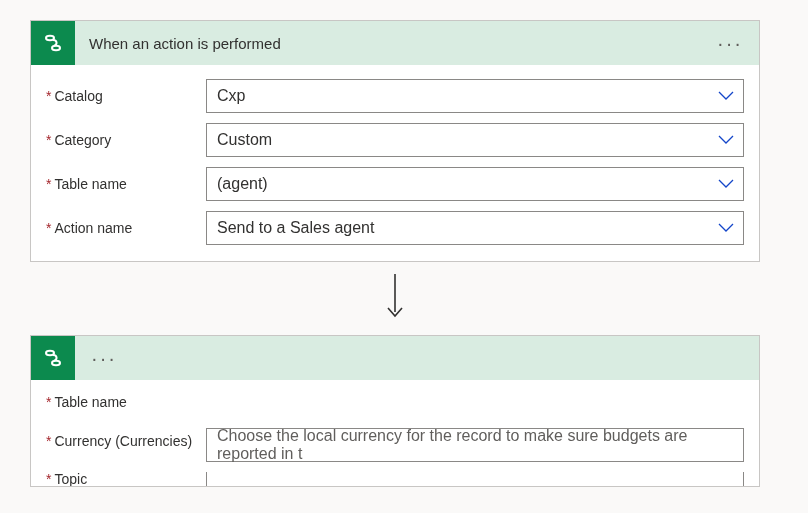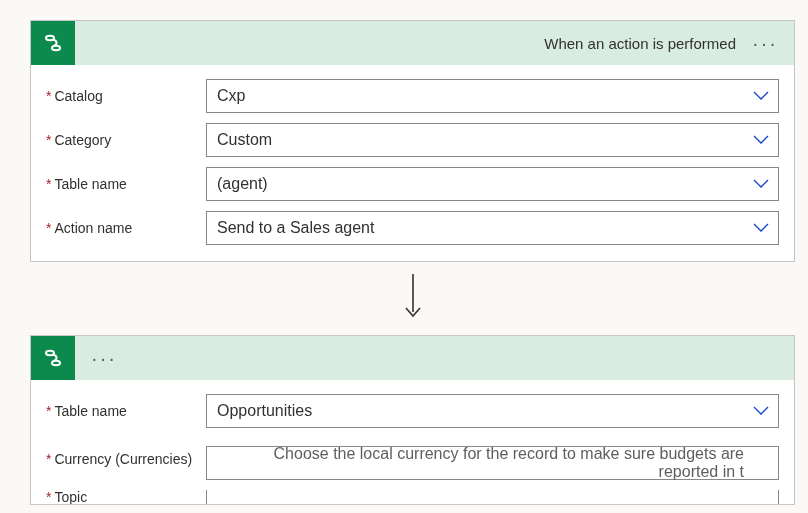--- a/index.html
+++ b/index.html
@@ -6,22 +6,21 @@
   body {
     font-family: "Segoe UI", -apple-system, sans-serif;
     background: #faf9f8;
     font-size: 14px;
     color: #323130;
     width: 808px;
     height: 513px;
     overflow: hidden;
   }
   .canvas {
-    padding: 20px 13px 0 30px;
-    text-align: right;
+    padding: 20px 48px 0 30px;
   }
   .card {
     border: 1px solid #c8c6c4;
     background: #fff;
   }
   .card-header {
     display: flex;
     align-items: center;
     background: #d9ece1;
     height: 44px;
@@ -217,30 +216,20 @@
       </div>
       <div class="ellipsis">···</div>
     </div>
     <div class="card-body cutoff-body">
 
       <div class="form-row">
         <div class="form-label">
           <span class="asterisk">*</span>
           <span>Table name</span>
         </div>
-        <div class="select-wrap">
-          <div class="select">
-              <span>Opportunities</span>
-            </div>
-          <span class="chevron">
-            <svg width="16" height="10" viewBox="0 0 16 10">
-                <path d="M1 1 L8 8 L15 1" stroke="#1446c9" stroke-width="1.3" fill="none"></path>
-              </svg>
-          </span>
-        </div>
       </div>
 
       <div class="form-row">
         <div class="form-label">
           <span class="asterisk">*</span>
           <span>Currency (Currencies)</span>
         </div>
         <div class="select-wrap">
           <div class="select text-input">
               <span>Choose the local currency for the record to make sure budgets are reported in t</span>

